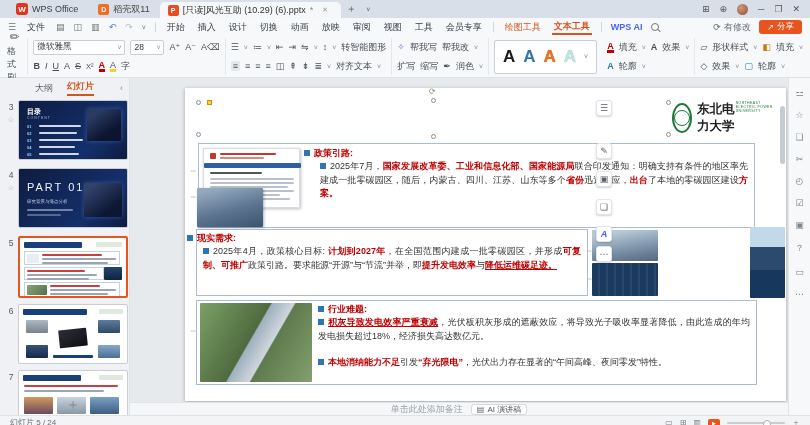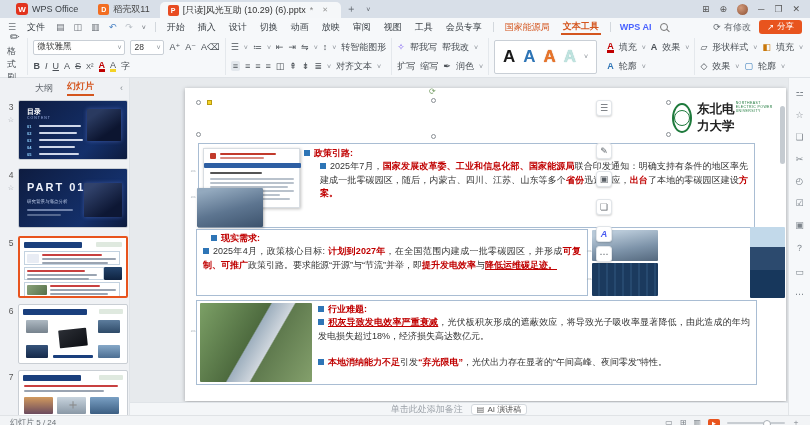--- a/index.html
+++ b/index.html
@@ -131,21 +131,21 @@
   <span class="mtab">插入</span>
   <span class="mtab">设计</span>
   <span class="mtab">切换</span>
   <span class="mtab">动画</span>
   <span class="mtab">放映</span>
   <span class="mtab">审阅</span>
   <span class="mtab">视图</span>
   <span class="mtab">工具</span>
   <span class="mtab">会员专享</span>
   <span class="vsep"></span>
-  <span class="mtab ctab">国家能源局</span>
+  <span class="mtab ctab">绘图工具</span>
   <span class="mtab ctab active">文本工具</span>
   <span class="vsep"></span>
   <span class="ailogo">WPS AI</span>
   <span class="searchico"></span>
   <div class="menuright">
     <span style="color:#6a7076;display:flex;gap:3px;align-items:center">
       <span>⟳</span>
       <span>有修改</span>
     </span>
     <span class="sharebtn">
@@ -296,21 +296,21 @@
     <div class="bar" style="left:20px;top:31px;width:38px;height:2px;background:#cfd8ea"></div>
     <div class="bar" style="left:20px;top:38px;width:44px;height:2px;background:#cfd8ea"></div>
     <div class="bar" style="left:20px;top:45px;width:36px;height:2px;background:#cfd8ea"></div>
     <div class="bar" style="left:20px;top:52px;width:40px;height:2px;background:#cfd8ea"></div>
     <div class="photo" style="right:6px;top:8px;width:34px;height:32px;background:linear-gradient(145deg,#2a3a60 20%,#0c1530 70%);box-shadow:0 0 4px rgba(120,150,255,.4)"></div>
   </div>
 
   <span class="snum" style="top:92px">4</span>
   <span class="sstar" style="top:106px">☆</span>
   <div class="thumb navy" style="top:90px;height:60px">
-    <div class="abs" style="left:8px;top:12px;color:#eef2fb;font-size:11px;letter-spacing:2px;font-weight:bold">PART 01</div>
+    <div class="abs" style="left:8px;top:12px;color:#eef2fb;font-size:11px;letter-spacing:2px;font-weight:normal">PART 01</div>
     <div class="abs" style="left:8px;top:30px;color:#c4d2ee;font-size:4.5px">研究背景与痛点分析</div>
     <div class="bar" style="left:8px;top:40px;width:46px;height:1.5px;background:#6f82ab"></div>
     <div class="bar" style="left:8px;top:45px;width:34px;height:1.5px;background:#55688f"></div>
     <div class="photo" style="right:5px;top:14px;width:38px;height:34px;background:linear-gradient(145deg,#31426b 15%,#0d1734 75%);box-shadow:0 0 4px rgba(120,150,255,.35)"></div>
   </div>
 
   <span class="snum" style="top:160px">5</span>
   <div class="thumb sel" style="top:158px;height:62px;background:#fff">
     <div class="bar" style="left:4px;top:4px;width:58px;height:6px;background:#1a3f7d;border-radius:1px"></div>
     <div class="bar" style="right:4px;top:4px;width:26px;height:5px;background:#dfe9df"></div>
@@ -424,21 +424,21 @@
         <span>❏</span>
       </div>
     <div class="fbtn" style="left:411px;top:138px;color:#4a5cf0;font-weight:bold;font-style:italic">
         <span>A</span>
       </div>
     <div class="fbtn" style="left:411px;top:158px">
         <span>⋯</span>
       </div>
 
     <div class="blk" style="left:11px;top:141px;width:392px;height:67px"></div>
-    <div class="btxt" style="left:26px;top:144px;width:378px">
+    <div class="btxt" style="left:2px;top:144px;width:378px">
       <span class="bullet"></span><span class="hline"><span class="red">现实需求:</span></span>
     </div>
     <div class="btxt" style="left:18px;top:157px;width:378px">
       <span class="bullet"></span><span><span>2025年4月，政策核心目标: </span><span class="red">计划到2027年</span><span>，在全国范围内建成一批零碳园区，并形成</span><span class="red">可复制、可推广</span><span>政策引路。要求能源“开源”与“节流”并举，即</span><span class="red">提升发电效率</span><span>与</span><span class="red u">降低运维碳足迹。</span></span>
     </div>
     <span class="anchor" style="left:400px;top:158px">⇔</span>
     <span class="anchor" style="left:400px;top:186px">⇔</span>
 
     <div class="photo" style="left:407px;top:142px;width:66px;height:31px;background:linear-gradient(170deg,#b8c9d8 15%,#7d93a9 60%,#54687d)"></div>
     <div class="photo" style="left:407px;top:175px;width:66px;height:33px;background:repeating-linear-gradient(90deg,#1b3a5e 0 6px,#26496f 6px 8px)"></div>

